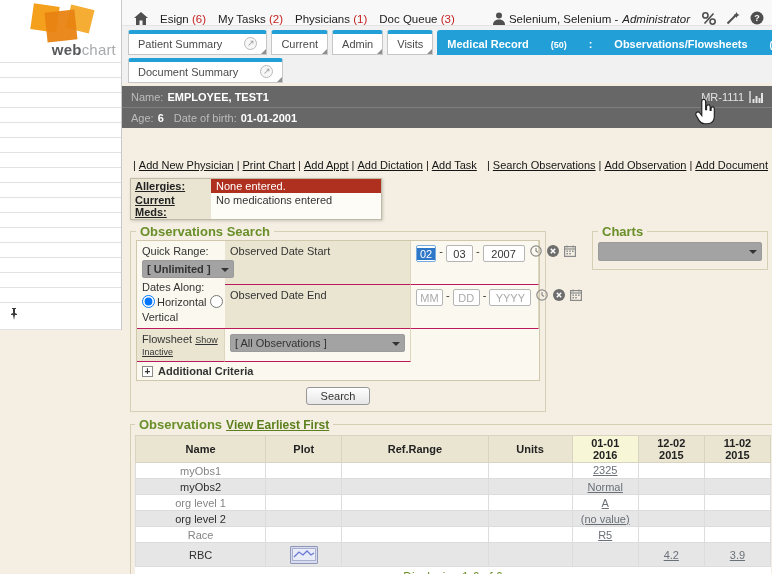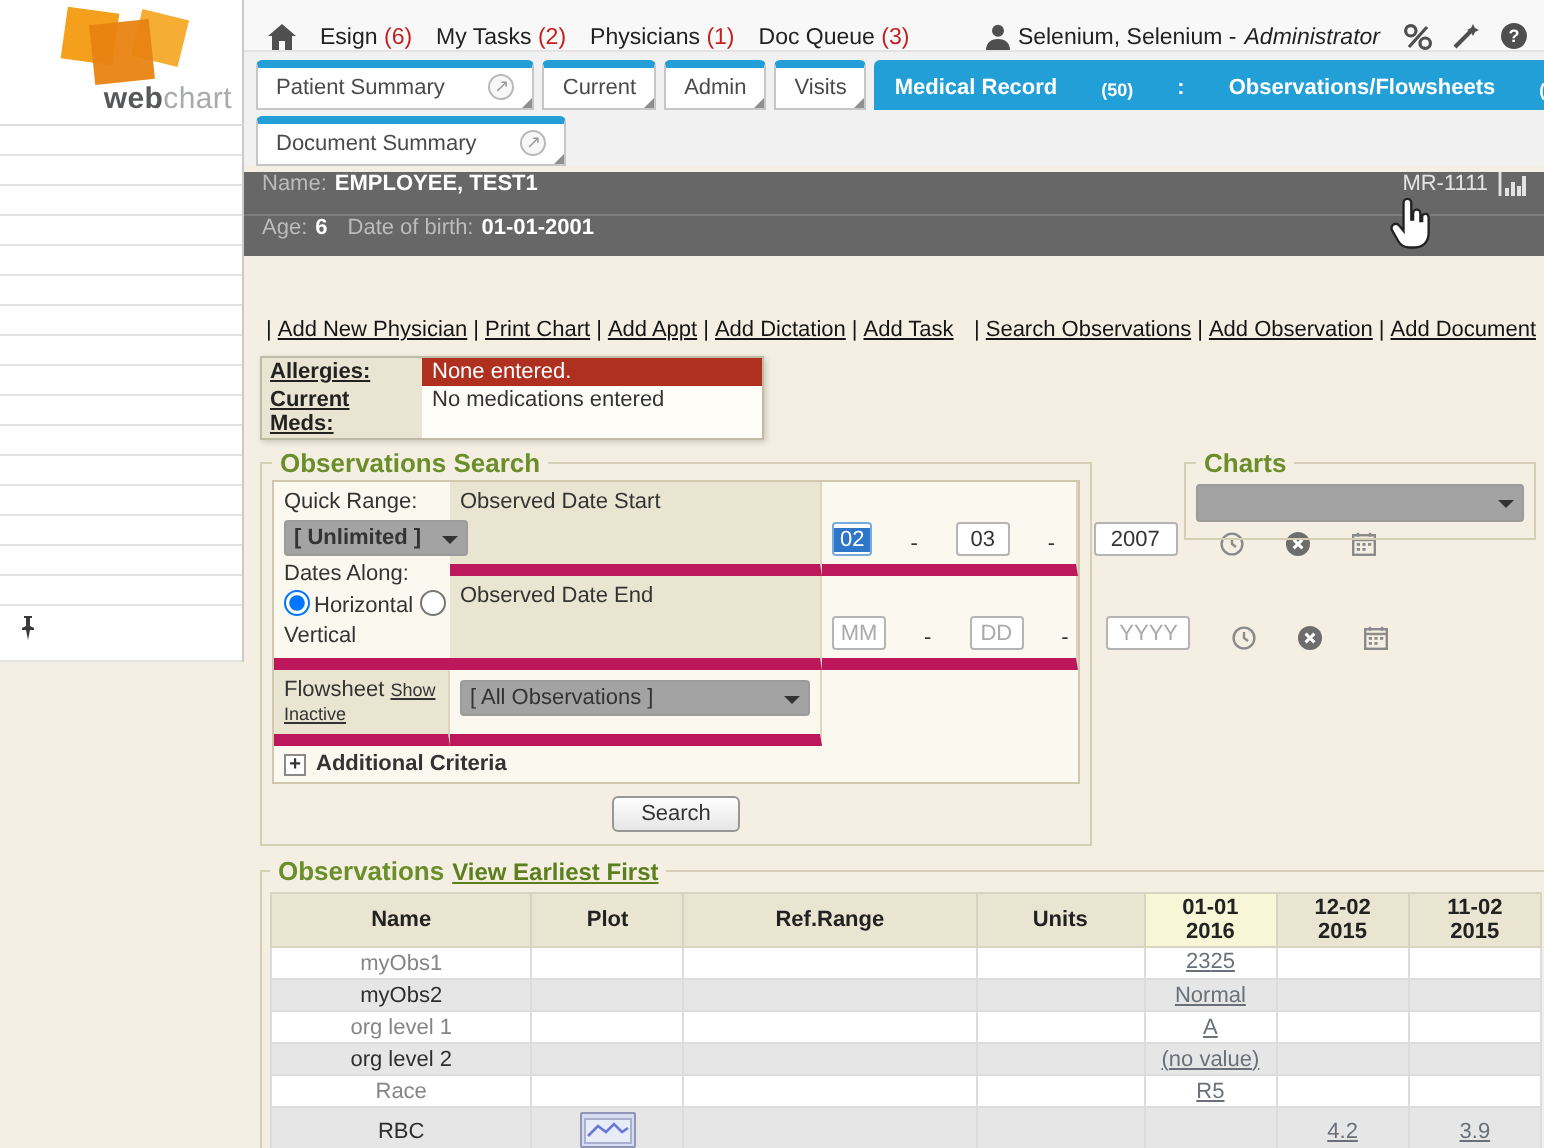--- a/index.html
+++ b/index.html
@@ -30,21 +30,21 @@
   
   .tabsbar { background:#f1f1f1; padding:4px 6px 0 6px; }
   .tabrow { display:flex; gap:4px; margin-bottom:3px; }
   .tab { position:relative; background:#fff; border:1px solid #c6c6c6; border-top:4px solid #239fd8; border-radius:3px 3px 0 0; padding:3px 9px 4px 9px; font-size:11px; color:#4a4a4a; display:flex; align-items:flex-end; gap:22px; white-space:nowrap; cursor:pointer; }
   .tab::after { content:""; position:absolute; right:0; bottom:0; width:0; height:0; border-style:solid; border-width:0 0 5px 5px; border-color:transparent transparent #8f8f8f transparent; }
   .tab.active { background:#239fd8; border-color:#239fd8; color:#fff; font-weight:bold; }
   .tab .cnt { font-size:9px; }
   .help-circle { width:13px; height:13px; border:1px solid #b9b9b9; border-radius:50%; color:#9a9a9a; font-size:9px; line-height:11px; text-align:center; background:#f7f7f7; }
 
   
-  .banner-row { height:21px; background:#676767; display:flex; align-items:flex-start; padding:0 9px; font-size:11px; gap:4px; }
+  .banner-row { height:21px; background:#676767; display:flex; align-items:center; padding:0 9px; font-size:11px; gap:4px; }
   .banner-row + .banner-row { border-top:1px solid #7e7e7e; }
   .blabel { color:#bcbcbc; }
   .bval { color:#fff; font-weight:bold; }
   .b-right { margin-left:auto; display:flex; align-items:center; gap:5px; color:#e3e3e3; cursor:pointer; }
 
   
   .content { padding:6px 4px 0 8px; }
   .actions { font-size:11px; font-weight:normal; color:#151515; line-height:15px;margin-top:24px; }
   .actions a { color:#151515; text-decoration:underline; cursor:pointer; white-space:nowrap; }
   .actions .sep { margin:0 3px; }
@@ -58,27 +58,27 @@
   .al-val { color:#333; padding:1px 5px; }
 
   
   .panels { display:flex; justify-content:space-between; align-items:flex-start; margin-top:4px; }
   fieldset { border:1px solid #d6cfb5; padding:1px 5px 5px 5px; }
   legend { color:#6a8f2a; font-weight:bold; font-size:13px; padding:0 4px; }
   .search-fs { width:416px; }
   .charts-fs { width:176px; }
 
   .search-grid { display:grid; grid-template-columns:88px 1fr 128px; border:1px solid #cfc8ad; background:#fbf9ef; font-size:11px; }
-  .cell { border-bottom:6px solid #be185d; border-right:1px solid #ddd6bd; padding:4px 5px; }
+  .cell { border-bottom:1px solid #be185d; border-right:1px solid #ddd6bd; padding:4px 5px; }
   .cell.last-col { border-right:none; }
   .lab { background:#eae5d1; color:#333; }
   .r12 { grid-row:1 / 3; }
   .full-row { grid-column:1 / 4; border-bottom:none; background:#fbf9ef; font-weight:bold; display:flex; align-items:center; gap:5px; padding:3px 5px; }
   .expander { width:11px; height:11px; border:1px solid #8a8a8a; background:#fff; font-size:10px; line-height:9px; text-align:center; font-weight:bold; color:#333; cursor:pointer; }
-  .date-field { display:flex; align-items:flex-end; gap:19px; min-height:26px; }
+  .date-field { display:flex; align-items:flex-start; gap:3px; min-height:26px; }
   .di { font:11px "Liberation Sans", sans-serif; border:1px solid #b5b5b5; border-radius:2px; height:17px; text-align:center; background:#fff; color:#333; padding:0 1px; }
   .w-mm { width:27px; } .w-yy { width:42px; }
   .input-like { width:27px; height:17px; border:1px solid #77aade; border-radius:2px; background:#fff; display:flex; align-items:center; justify-content:center; }
   .input-like .selval { background:#2e76c8; color:#fff; padding:0 3px; }
   .di::placeholder { color:#aaa; }
   .icon-btn { display:inline-flex; cursor:pointer; margin-left:2px; }
   .qr-cell { padding:3px 5px; line-height:15px; }
   .dd { position:relative; border:1px solid #9b9b9b; border-radius:2px; background:#a3a3a3; height:18px; line-height:16px; padding:0 16px 0 4px; cursor:pointer; white-space:nowrap; overflow:hidden; }
   .dd::after { content:""; position:absolute; right:4px; top:7px; border:4px solid transparent; border-top-color:#333; }
   .dd-qr { width:92px; font-weight:bold; margin:1px 0 2px 0; }

